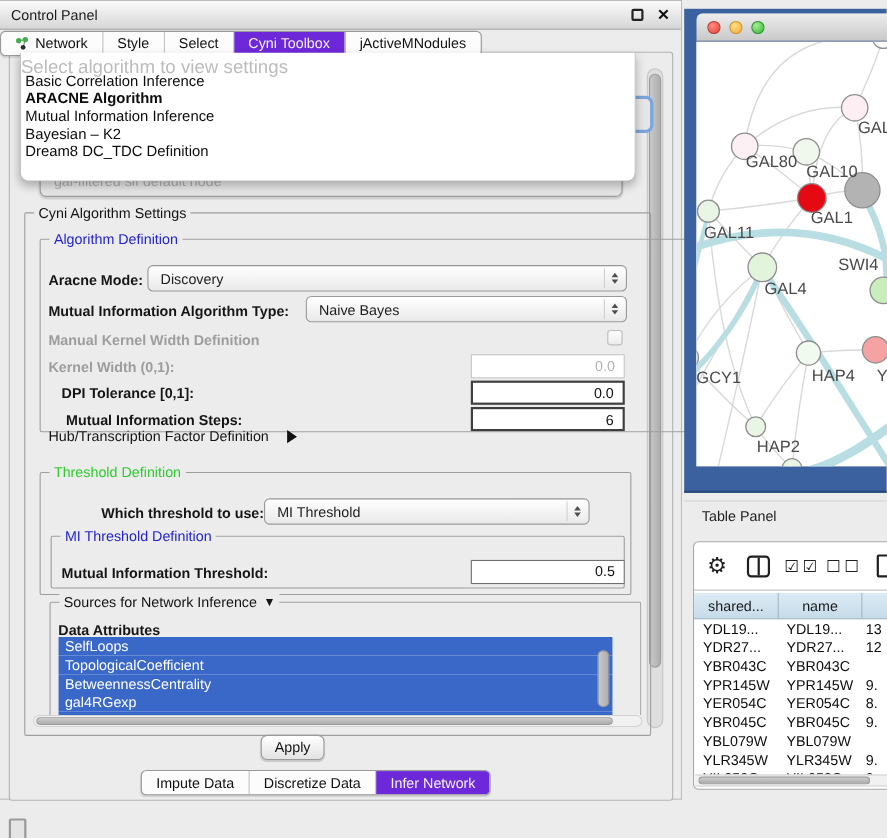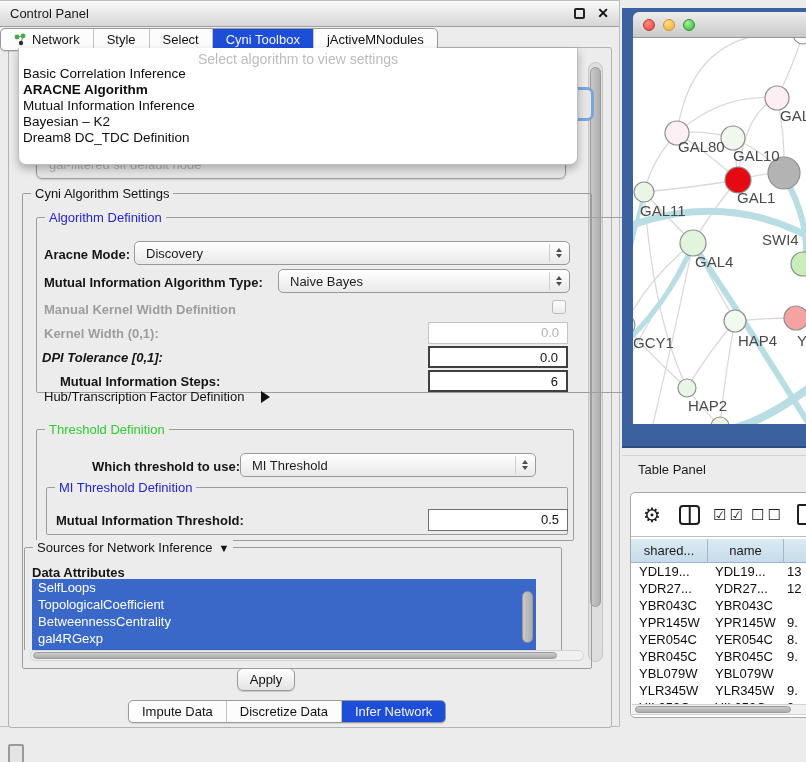--- a/index.html
+++ b/index.html
@@ -16,21 +16,21 @@
   #cp-titlebar .spacer { flex:1; }
   .float-btn { width:11px; height:11px; border:2px solid #222; border-radius:2px; margin-right:12px; }
   .close-btn { font-size:14px; font-weight:bold; color:#111; line-height:11px; }
 
   
   .seg { display:inline-flex; border:1px solid #9a9a9a; border-radius:5px; overflow:hidden;
     background:#fcfcfc; height:23px; box-shadow:0 1px 1px rgba(0,0,0,.12); }
   .seg-item { padding:0 13px; font-size:13px; color:#111; display:flex; align-items:center; gap:5px;
     border-right:1px solid #c3c3c3; white-space:nowrap; }
   .seg-item:last-child { border-right:none; }
-  .seg-item.sel { background:#1d4ed8; color:#f2f2f2; }
+  .seg-item.sel { background:#6d28d9; color:#f2f2f2; }
   #cp-tabs { left:0; top:27px; width:100%; display:flex; justify-content:flex-start; z-index:20; }
   #cp-bottom-tabs { left:128px; top:699px; z-index:20; }
 
   #cp-body { left:8px; top:46px; width:604px; height:681px; border:1px solid #b3b3b3; border-radius:3px; background:#ececec; }
 
   
   .groupbox { position:absolute; border:1px solid #9e9e9e; border-radius:2px; }
   .gb-legend { position:absolute; top:-8px; left:8px; background:#ececec; padding:0 4px; font-size:13px; color:#141414; white-space:nowrap; }
   .gb-legend.blue { color:#2323d2; }
   .gb-legend.green { color:#2ecc2e; }
@@ -51,39 +51,39 @@
   .num-input.strong { border:2px solid #3f3f3f; color:#111; }
   .num-input.mutedbox { border:1px solid #c4c4c4; color:#b3b3b3; }
 
   .checkbox { position:absolute; width:14px; height:14px; border:1px solid #bdbdbd; border-radius:3px;
     background:linear-gradient(#fdfdfd,#ececec); }
 
   
   #algo-popup { left:18px; top:47px; width:560px; height:117px; background:#fff;
     border:1px solid #bfbfbf; border-top:none; border-radius:0 0 8px 8px;
     box-shadow:0 4px 9px rgba(0,0,0,.28); z-index:60; overflow:hidden; }
-  #algo-popup .prompt { text-align:center; color:#bcbcbc; font-size:14px; padding-top:3px; height:18px; }
+  #algo-popup .prompt { color:#bcbcbc; font-size:17px; padding-top:3px; height:18px; }
   .dd-item { height:16px; line-height:16px; font-size:13.5px; color:#0c0c0c; padding-left:4px; white-space:nowrap; }
   .dd-item.bold { font-weight:bold; }
 
   
   #gal-combo { left:36px; top:149px; width:530px; height:29px; border:1px solid #9c9c9c; border-radius:6px;
     background:linear-gradient(#f6f6f6,#e4e4e4); font-size:13px; color:#b2b2b2; line-height:27px; padding-left:12px; z-index:5;
     box-shadow:0 1px 2px rgba(0,0,0,.15); }
   #focus-combo-frag { left:570px; top:86px; width:24px; height:34px; border:3px solid #78a6dd; border-radius:7px;
     background:#e6e6e6; z-index:4; }
 
   
   .vtrack { position:absolute; background:#dedede; border:1px solid #c6c6c6; border-radius:8px; }
   .vthumb { position:absolute; background:linear-gradient(to right,#c9c9c9,#aeaeae); border:1px solid #9a9a9a; border-radius:7px; }
   .htrack { position:absolute; background:#f1f1f1; border:1px solid #d2d2d2; border-radius:6px; }
   .hthumb { position:absolute; background:linear-gradient(#cdcdcd,#ababab); border:1px solid #9a9a9a; border-radius:5px; }
 
   
-  #attr-clip { left:16px; top:538px; width:546px; height:111px; overflow:hidden; }
+  #attr-clip { left:37px; top:538px; width:546px; height:111px; overflow:hidden; }
   #attr-list { position:absolute; left:16px; top:40px; width:504px; height:90px; background:#fff; overflow:hidden; }
   .attr-item { height:17px; line-height:17px; font-size:13px; padding-left:6px; color:#111; }
   .attr-item.sel { background:#3a68c8; color:#fff; }
 
   #apply-btn { left:237px; top:667px; width:58px; height:23px; border:1px solid #9a9a9a; border-radius:6px;
     background:linear-gradient(#ffffff,#e3e3e3); font-size:13px; color:#111;
     display:flex; align-items:center; justify-content:center; box-shadow:0 1px 1px rgba(0,0,0,.15); }
 
   .hub-row { position:absolute; font-size:13px; color:#141414; display:flex; align-items:center; gap:8px; }
   .tri-right { width:0; height:0; border-top:6px solid transparent; border-bottom:6px solid transparent; border-left:9px solid #111; }
@@ -210,21 +210,21 @@
         <span class="tri-dn"></span>
       </span>
   </div>
 
   <span class="lbl muted" style="left:44px; top:301px;">Manual Kernel Width Definition</span>
   <span class="checkbox" style="left:552px; top:299px;"></span>
 
   <span class="lbl muted" style="left:44px; top:325px;">Kernel Width (0,1):</span>
   <div class="num-input mutedbox" style="left:428px; top:321px; width:140px;">0.0</div>
 
-  <span class="lbl" style="left:42px; top:349px;font-style:italic;">DPI Tolerance [0,1]:</span>
+  <span class="lbl" style="left:56px; top:349px;">DPI Tolerance [0,1]:</span>
   <div class="num-input strong" style="left:428px; top:345px; width:140px;">0.0</div>
 
   <span class="lbl" style="left:60px; top:373px;">Mutual Information Steps:</span>
   <div class="num-input strong" style="left:428px; top:369px; width:140px;">6</div>
 
   <div class="hub-row" style="left:44px; top:388px;gap:17px;">
     <span>Hub/Transcription Factor Definition</span>
     <span class="tri-right"></span>
   </div>
 

